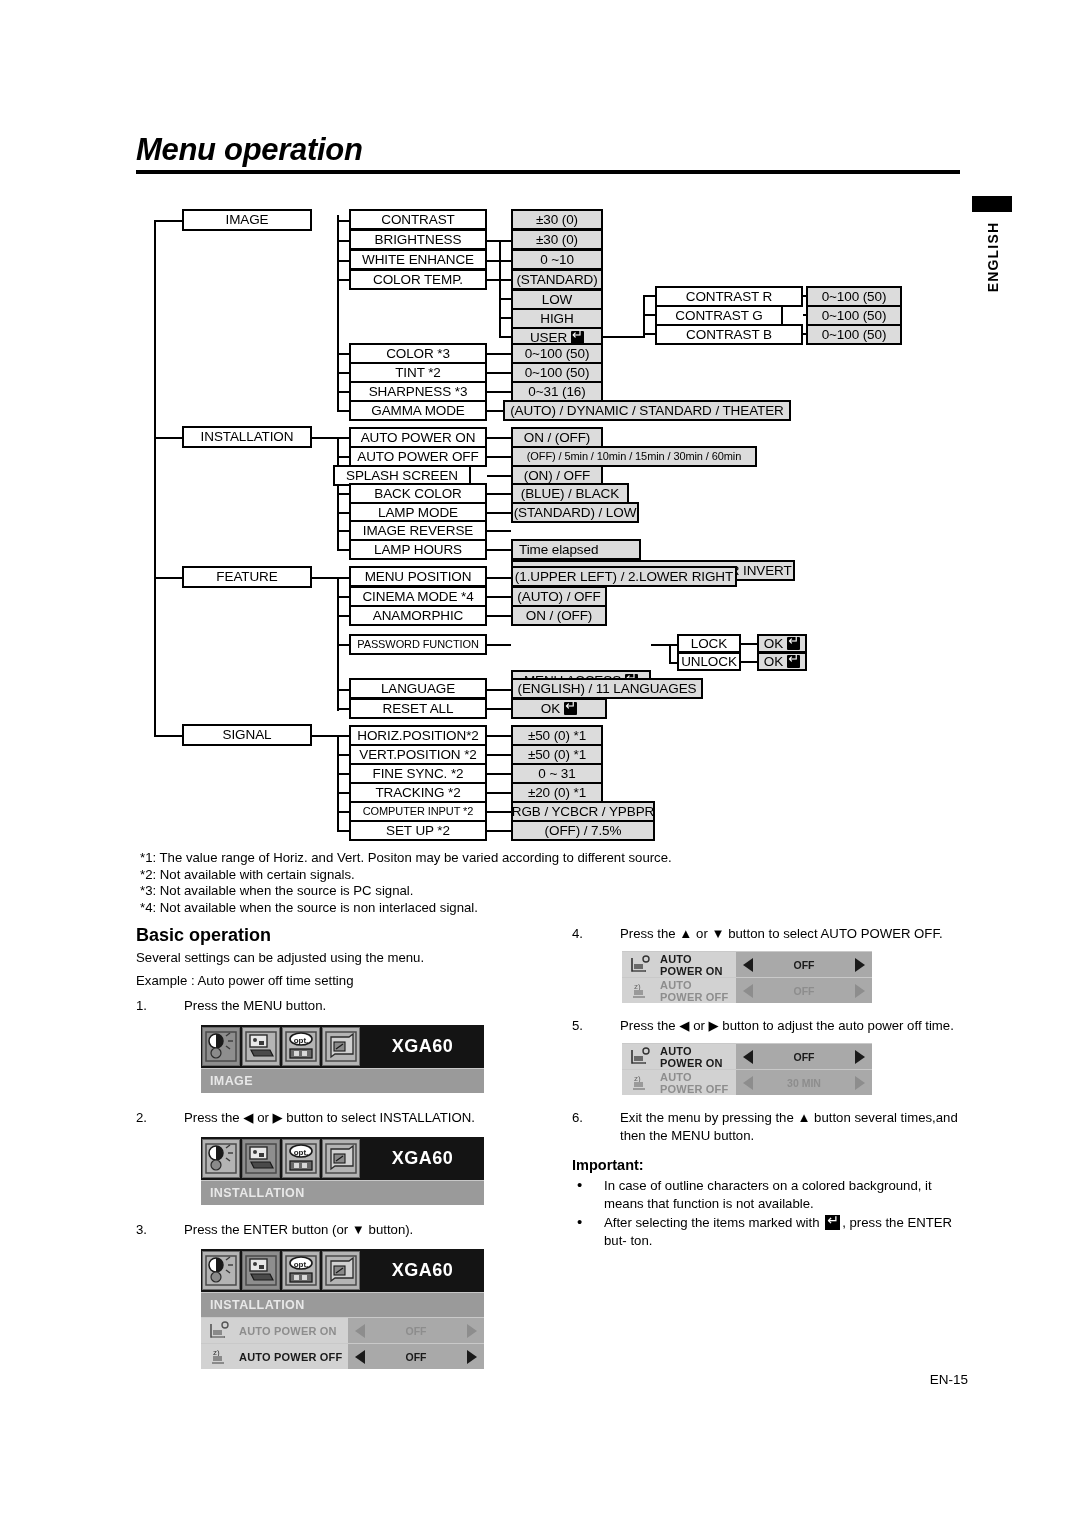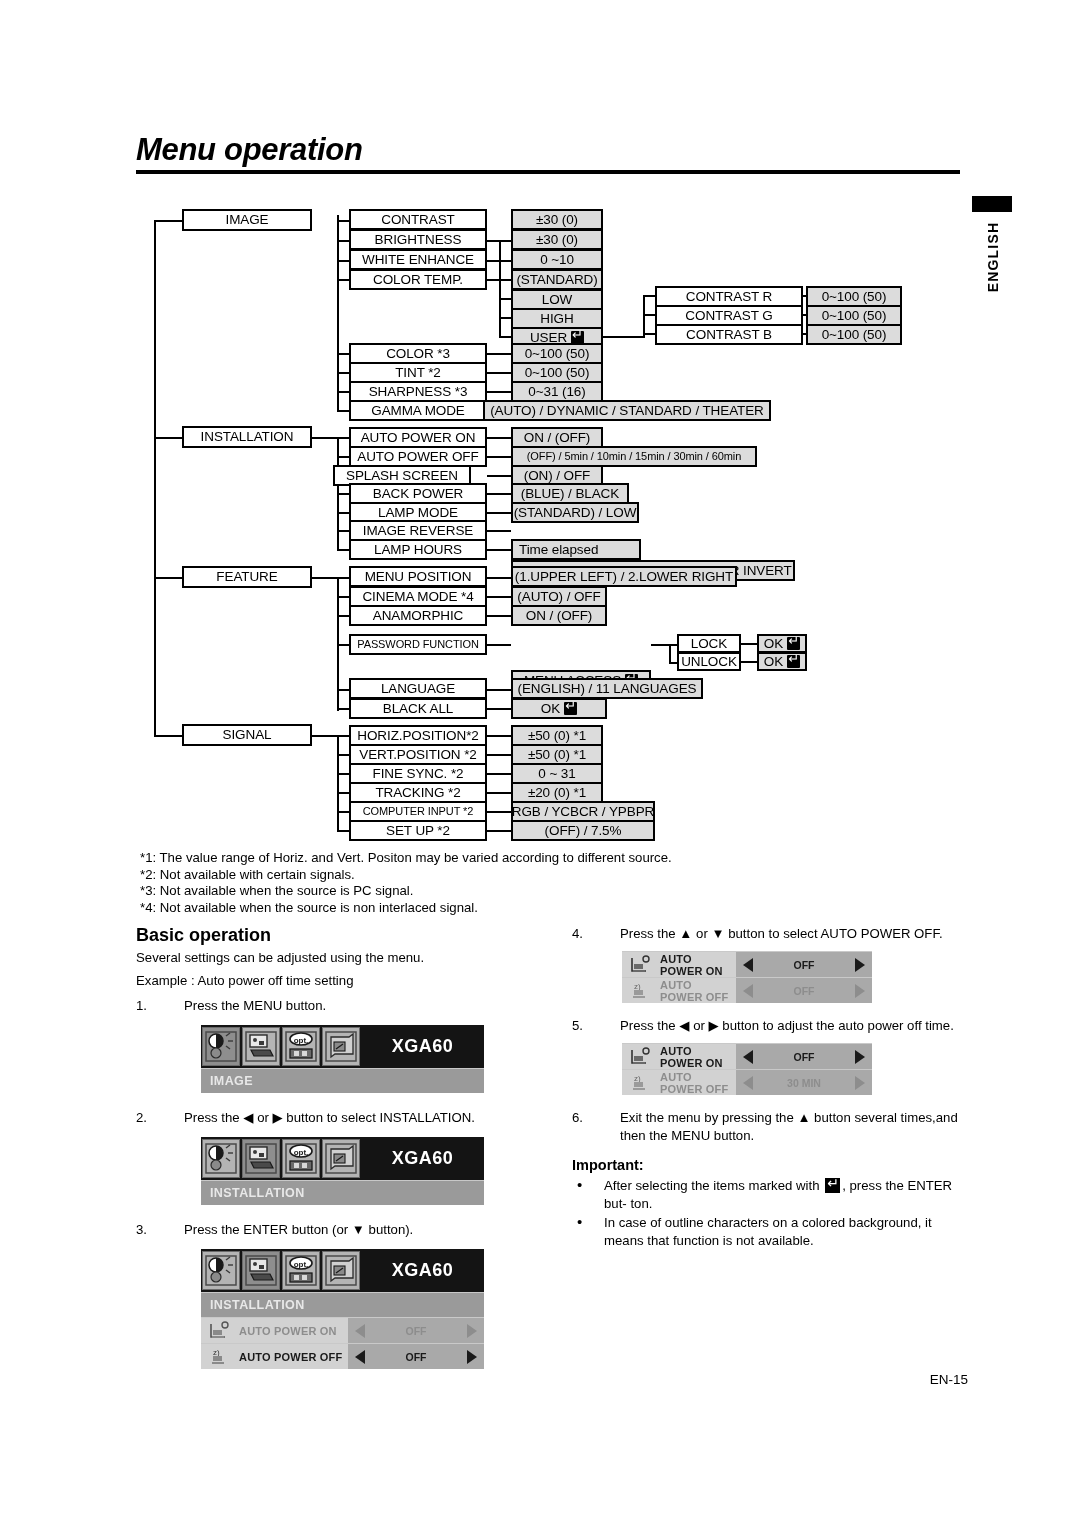--- a/index.html
+++ b/index.html
@@ -249,34 +249,34 @@
 
   <div class="nbox val" style="left:511px; top:343px; width:92px; height:21px;">
     <span>0~100 (50)</span>
     </div>
   <div class="nbox val" style="left:511px; top:362px; width:92px; height:21px;">
     <span>0~100 (50)</span>
     </div>
   <div class="nbox val" style="left:511px; top:381px; width:92px; height:21px;">
     <span>0~31 (16)</span>
     </div>
-  <div class="nbox val" style="left:483px; top:400px; width:288px; height:21px;">
+  <div class="nbox val" style="left:503px; top:400px; width:288px; height:21px;">
     <span>(AUTO) / DYNAMIC / STANDARD / THEATER</span>
     </div>
 
   <div class="ln h" style="left:603px; top:336px; width:42px;"></div>
   <div class="ln v" style="left:643px; top:295px; height:43px;"></div>
   <div class="ln h" style="left:643px; top:295px; width:12px;"></div>
   <div class="ln h" style="left:643px; top:314px; width:12px;"></div>
   <div class="ln h" style="left:643px; top:333px; width:12px;"></div>
 
   <div class="nbox" style="left:655px; top:286px; width:148px; height:21px;">
     <span>CONTRAST R</span>
     </div>
-  <div class="nbox" style="left:655px; top:305px; width:148px; height:21px;">
+  <div class="nbox" style="left:655px; top:305px; width:128px; height:21px;">
     <span>CONTRAST G</span>
     </div>
   <div class="nbox" style="left:655px; top:324px; width:148px; height:21px;">
     <span>CONTRAST B</span>
     </div>
 
   <div class="ln h" style="left:803px; top:295px; width:12px;"></div>
   <div class="ln h" style="left:803px; top:314px; width:12px;"></div>
   <div class="ln h" style="left:803px; top:333px; width:12px;"></div>
 
@@ -302,21 +302,21 @@
   <div class="nbox" style="left:349px; top:427px; width:138px; height:21px;">
     <span>AUTO POWER ON</span>
     </div>
   <div class="nbox" style="left:349px; top:446px; width:138px; height:21px;">
     <span>AUTO POWER OFF</span>
     </div>
   <div class="nbox" style="left:333px; top:465px; width:138px; height:21px;">
     <span>SPLASH SCREEN</span>
     </div>
   <div class="nbox" style="left:349px; top:483px; width:138px; height:21px;">
-    <span>BACK POWER</span>
+    <span>BACK COLOR</span>
     </div>
   <div class="nbox" style="left:349px; top:502px; width:138px; height:21px;">
     <span>LAMP MODE</span>
     </div>
   <div class="nbox" style="left:349px; top:520px; width:138px; height:21px;">
     <span>IMAGE REVERSE</span>
     </div>
   <div class="nbox" style="left:349px; top:539px; width:138px; height:21px;">
     <span>LAMP HOURS</span>
     </div>
@@ -368,21 +368,21 @@
   <div class="nbox" style="left:349px; top:605px; width:138px; height:21px;">
     <span>ANAMORPHIC</span>
     </div>
   <div class="nbox small" style="left:349px; top:634px; width:138px; height:21px;">
     <span>PASSWORD FUNCTION</span>
     </div>
   <div class="nbox" style="left:349px; top:678px; width:138px; height:21px;">
     <span>LANGUAGE</span>
     </div>
   <div class="nbox" style="left:349px; top:698px; width:138px; height:21px;">
-    <span>BLACK ALL</span>
+    <span>RESET ALL</span>
     </div>
 
   <div class="ln h" style="left:487px; top:577px; width:24px;"></div>
   <div class="ln h" style="left:487px; top:596px; width:24px;"></div>
   <div class="ln h" style="left:487px; top:615px; width:24px;"></div>
   <div class="ln h" style="left:487px; top:644px; width:24px;"></div>
   <div class="ln h" style="left:487px; top:689px; width:24px;"></div>
   <div class="ln h" style="left:487px; top:708px; width:24px;"></div>
 
   <div class="nbox val" style="left:511px; top:566px; width:226px; height:21px;">
@@ -772,22 +772,22 @@
     </div>
   </div>
 
   <p class="rightstep" style="margin-top:14px;">
     <span class="num">6.</span>
     <span>Exit the menu by pressing the ▲ button several times,and then the MENU button.</span>
   </p>
 
   <h3 class="imp">Important:</h3>
   <ul class="bullets">
+    <li>In case of outline characters on a colored background, it means that function is not available.</li>
     <li>
       <span>After selecting the items marked with</span>
       <span class="inline-ent"></span><span>, press the ENTER but-</span>
       <span>ton.</span>
     </li>
-    <li>In case of outline characters on a colored background, it means that function is not available.</li>
   </ul>
 </div>
 
 <div id="page-num">EN-15</div>
 
 </body></html>

